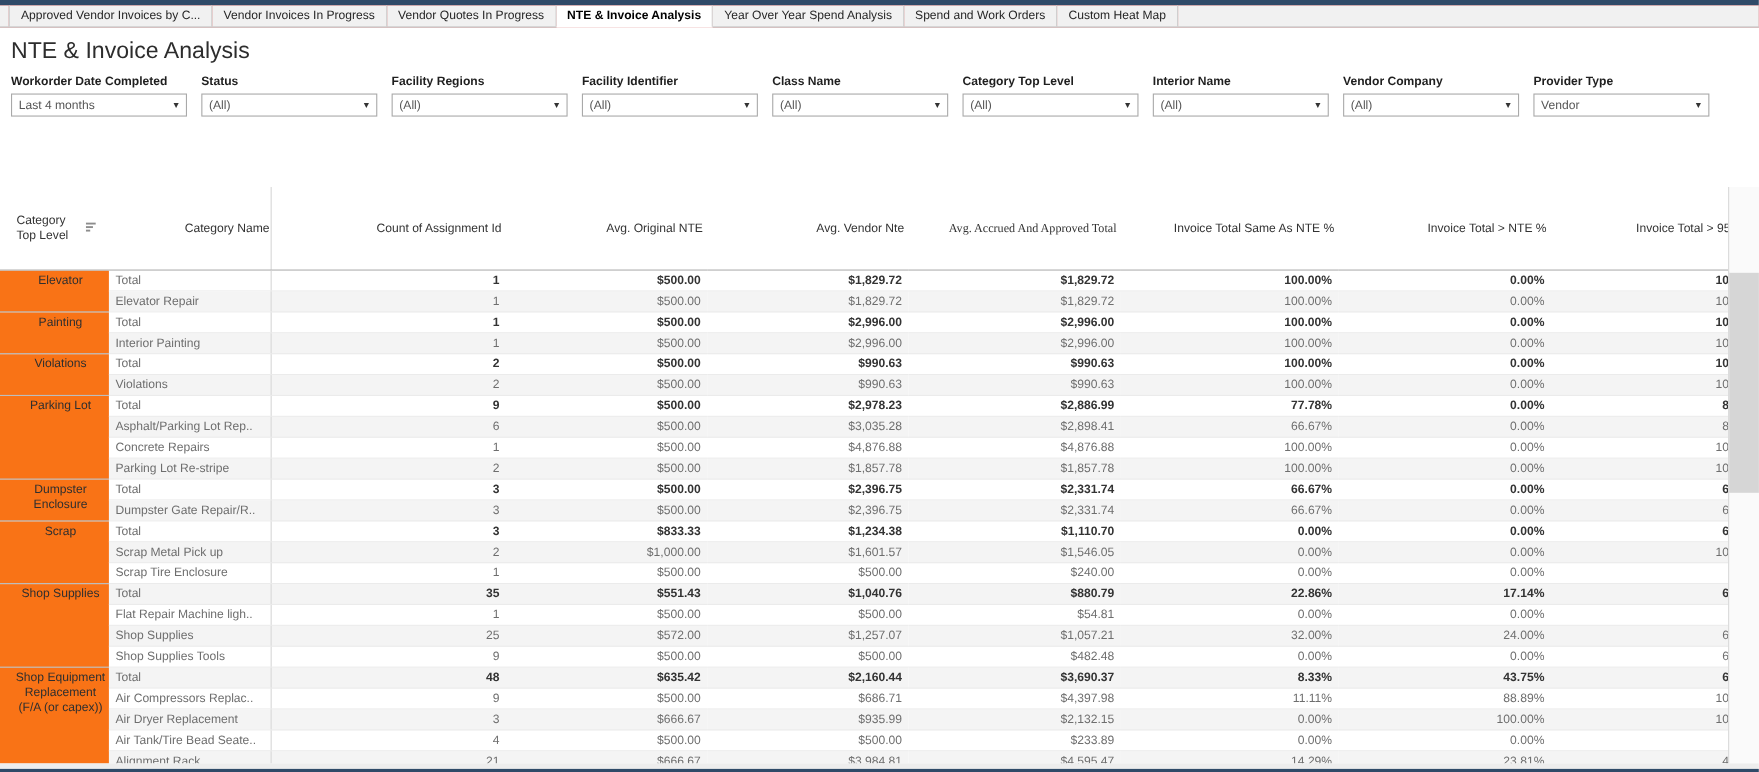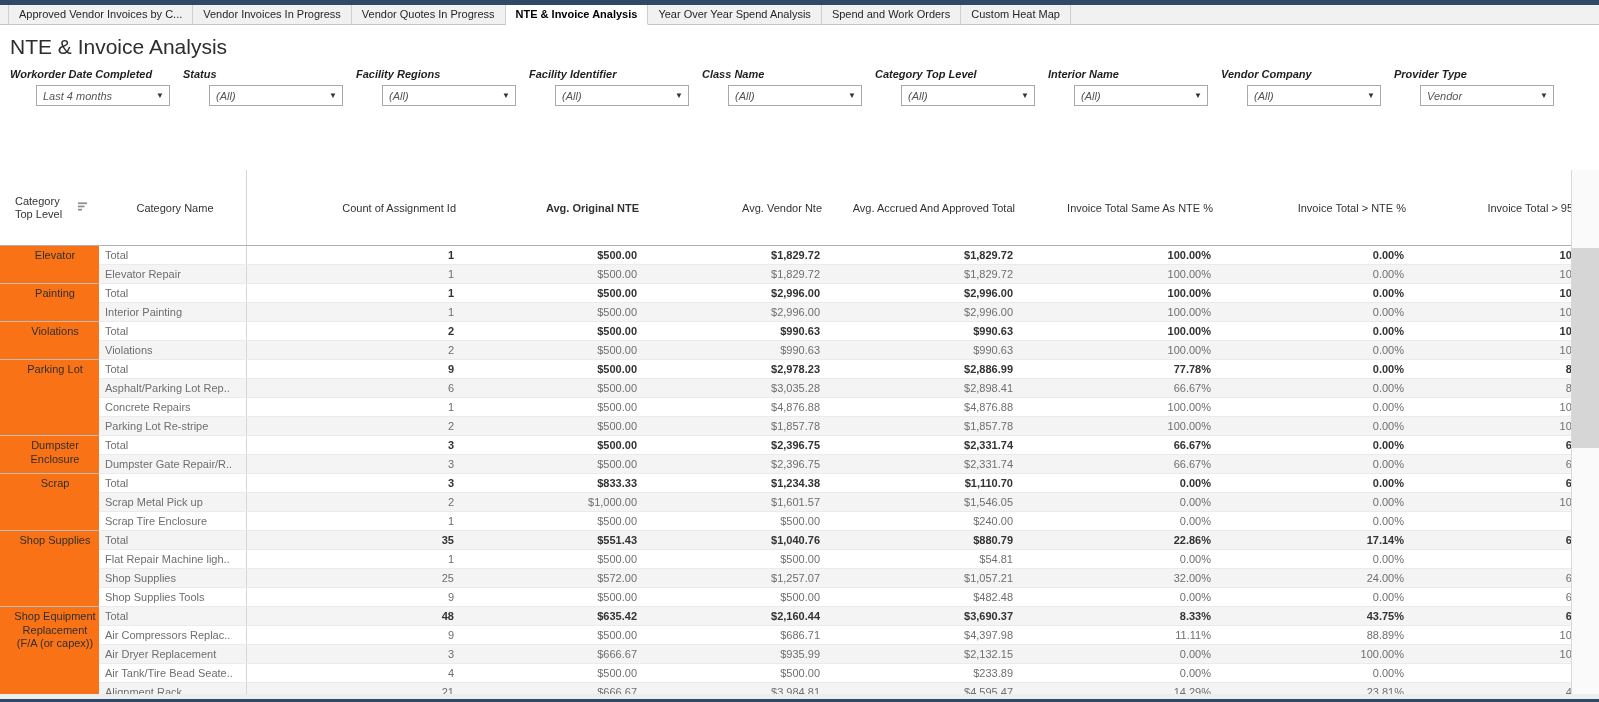--- a/index.html
+++ b/index.html
@@ -16,34 +16,34 @@
        border-right:1px solid #cfcfcf;border-bottom:1px solid #c4c4c4;white-space:nowrap;cursor:default;}
   .tab-bar .tab:nth-child(2){border-left:1px solid #cfcfcf;}
   .tab.active{background:#fff;border-bottom:1px solid #fff;font-weight:bold;color:#000;}
   .tab-fill{flex:1;background:#f1f1f1;border-bottom:1px solid #c4c4c4;}
 
   
   .page-title{position:absolute;top:35px;left:10px;font-size:21px;color:#2d2d2d;}
 
   
   .filter-bar{position:absolute;top:68px;left:10px;display:flex;gap:13px;}
-  .filter{width:160px;font-style:italic;}
+  .filter{width:160px;}
   .filter-label{font-size:11px;font-weight:700;color:#1f1f1f;margin-bottom:5px;white-space:nowrap;}
-  .dropdown{height:19px;border:1px solid #a9a9a9;background:#fff;display:flex;align-items:center;padding:0 5px 0 6px;margin-left:26px;}
+  .dropdown{height:19px;border:1px solid #a9a9a9;background:#fff;display:flex;align-items:center;padding:0 5px 0 6px;}
   .dropdown-value{flex:1;font-size:11px;color:#565656;white-space:nowrap;overflow:hidden;}
   .dropdown-caret{font-size:8px;color:#333;line-height:1;}
 
   
   .table-area{position:absolute;top:170px;left:0;width:1572px;height:524px;overflow:hidden;}
   table{border-collapse:collapse;table-layout:fixed;width:1571px;font-size:11px;}
   thead th{height:73px;font-weight:400;color:#333;background:#fff;border-bottom:1px solid #b0b0b0;vertical-align:middle;}
   th.h-cat{text-align:left;}
   .h-cat-inner{display:flex;align-items:center;gap:7px;padding-left:14px;}
   .h-cat-text{width:56px;line-height:13px;text-align:left;}
-  th.h-name{text-align:center;padding-left:6px;border-right:1px solid #d6d6d6;}
+  th.h-name{text-align:right;padding-left:6px;border-right:1px solid #d6d6d6;}
   th.h-val{text-align:right;padding:0 4px;}
   tbody td{height:18px;padding:0;border-bottom:1px solid #ebebeb;color:#6e6e6e;vertical-align:middle;}
   tr.group-first td{border-top:1px solid #bdbdbd;}
   td.cat-cell{background:#f97316;color:#2f2f2f;vertical-align:top;padding:3px 3px 0 14px;line-height:13.5px;border-bottom:none;text-align:center;}
   td.name{padding-left:6px;border-right:1px solid #d6d6d6;white-space:nowrap;overflow:hidden;}
   td.val{text-align:right;padding-right:6px;white-space:nowrap;}
   td.c9{padding-right:34px;}
   td.alt{background:#f4f4f4;}
   tr.total td.val{font-weight:bold;color:#333;}
 
@@ -151,23 +151,23 @@
                 <span class="h-cat-text">Category Top Level</span>
                 <span><svg width="11" height="11" viewBox="0 0 11 11">
                     <rect x="0" y="1.4" width="9" height="1.7" fill="#8d8d8d"></rect>
                     <rect x="0" y="4.6" width="6.5" height="1.7" fill="#8d8d8d"></rect>
                     <rect x="0" y="7.8" width="4" height="1.7" fill="#8d8d8d"></rect>
                   </svg></span>
               </div>
             </th>
             <th class="h-name" style="width: 140px;">Category Name</th>
             <th class="h-val" style="width: 205px;">Count of Assignment Id</th>
-            <th class="h-val" style="width: 175px; font-weight: bold;">Avg. Original NTE</th>
+            <th class="h-val" style="width: 175px;">Avg. Original NTE</th>
             <th class="h-val" style="width: 175px;">Avg. Vendor Nte</th>
-            <th class="h-val" style="width: 185px;">Avg. Accrued And Approved Total</th>
+            <th class="h-val" style="width: 185px; font-family: Liberation Serif, serif;">Avg. Accrued And Approved Total</th>
             <th class="h-val" style="width: 190px;">Invoice Total Same As NTE %</th>
             <th class="h-val" style="width: 185px;">Invoice Total &gt; NTE %</th>
             <th class="h-val" style="width: 219px;">Invoice Total &gt; 95% of NTE %</th>
           </tr>
         </thead>
       <tbody>
           <tr class="group-first total">
             <td class="cat-cell" rowspan="2">Elevator</td>
             <td class="name">Total</td>
             <td class="val c3">1</td>

